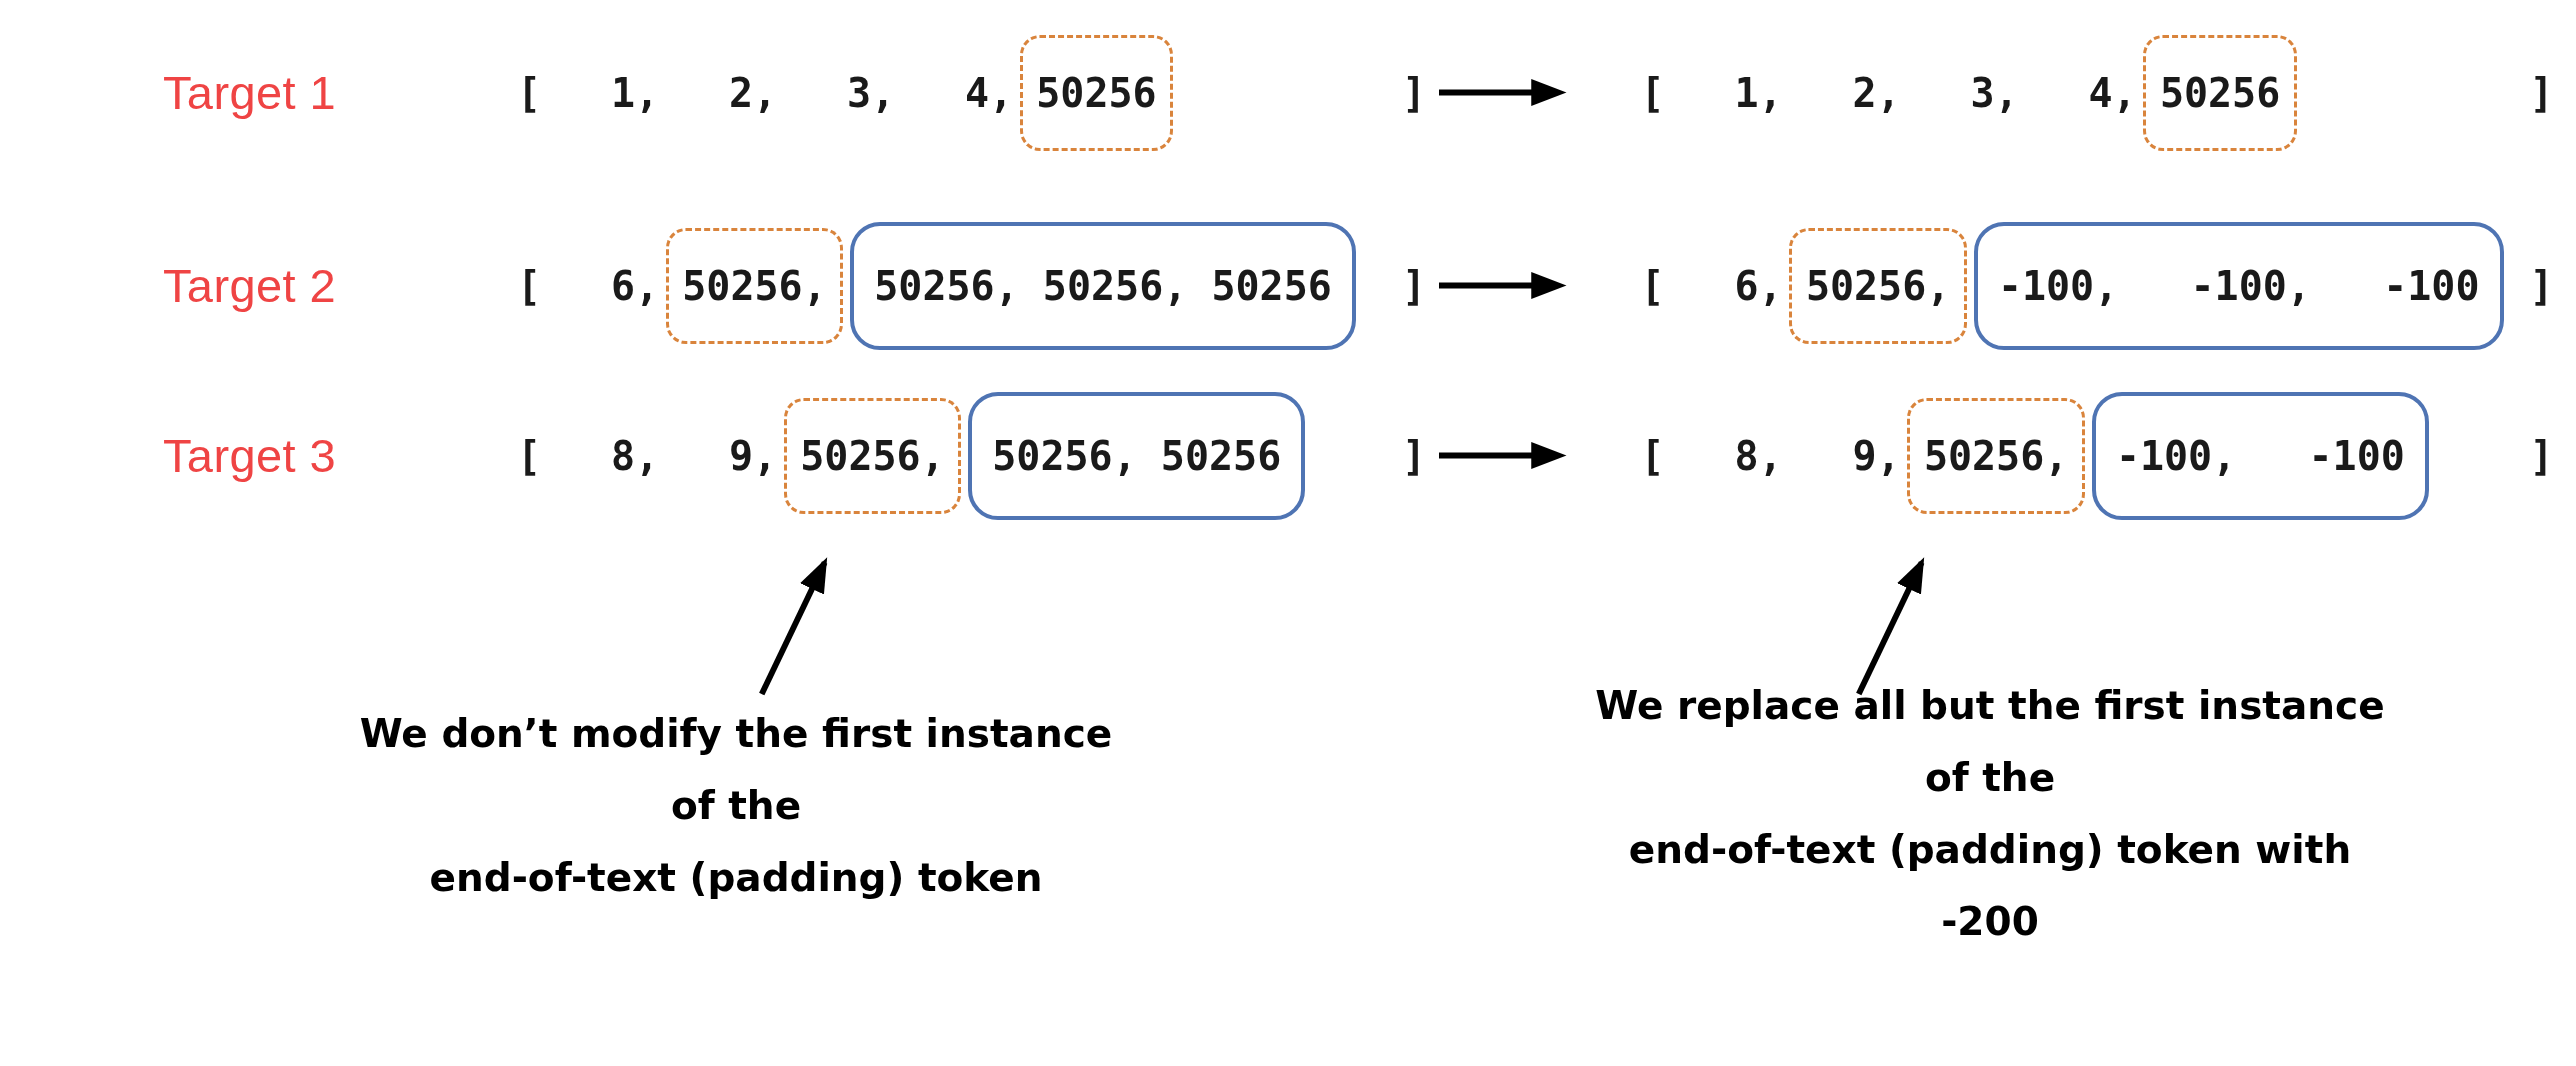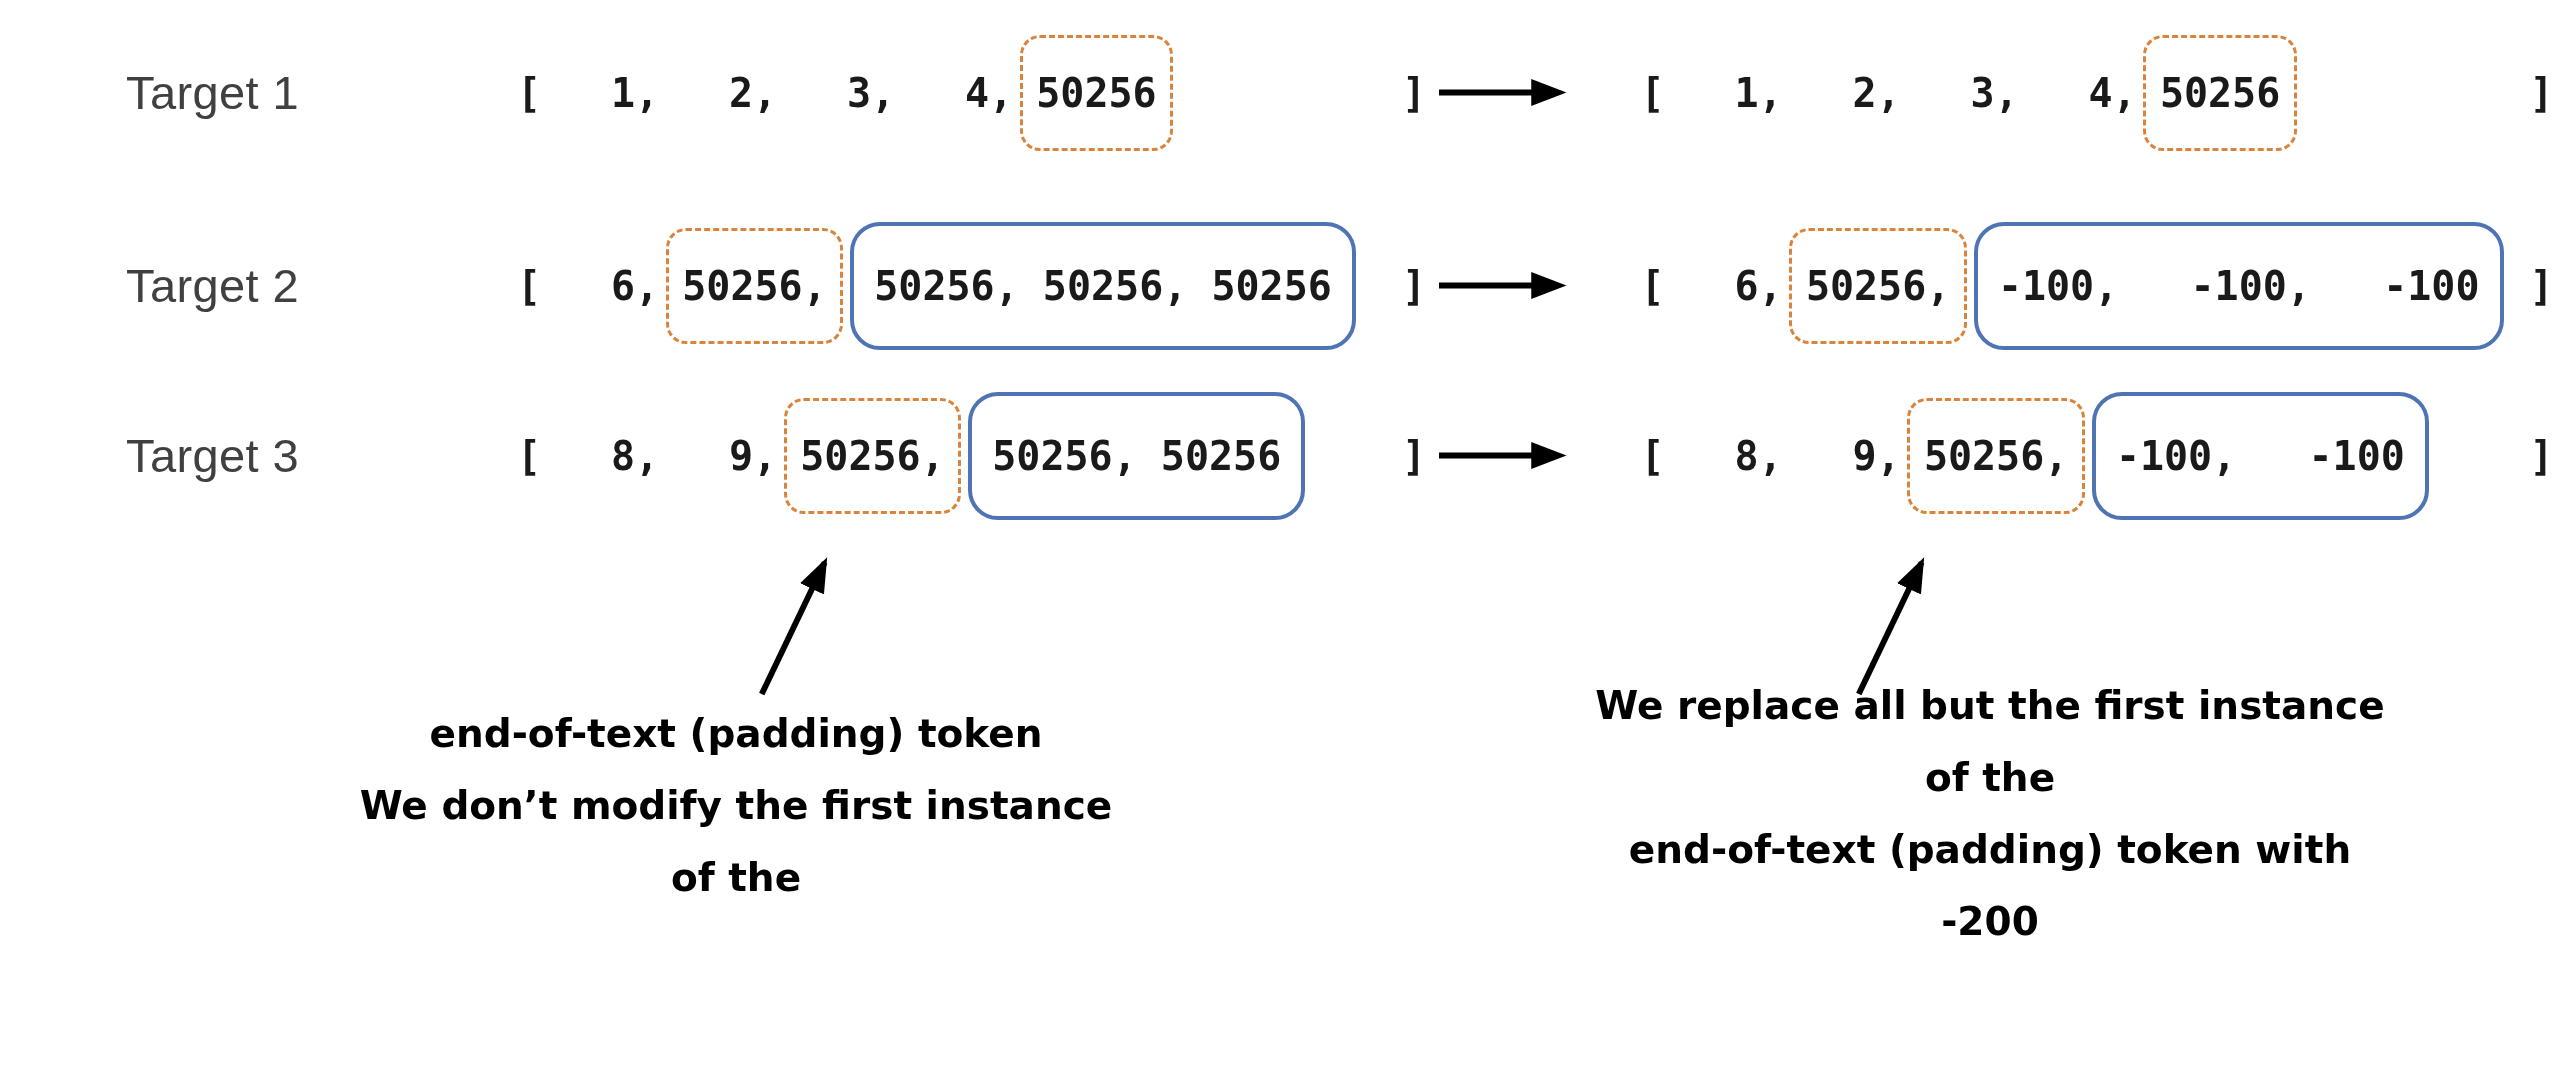--- a/index.html
+++ b/index.html
@@ -10,21 +10,21 @@
     --dashed:#d9843c; --blue:#4f74b3; --caption:#1d1d7c;
   }
   .canvas { position:absolute; inset:0; }
 
   
   .row { position:absolute; left:126px; height:151px; display:flex; align-items:center; }
   .row1 { top:17px; }
   .row2 { top:210px; }
   .row3 { top:380px; }
 
-  .target-label { width:210px; font-size:47px; color:#404040; letter-spacing:0.4px; }
+  .target-label { width:210px; font-size:47px; color:#ef4444; letter-spacing:0.4px;text-align:right; }
 
   .seq {
     display:flex; align-items:center;
     font-family:"DejaVu Sans Mono", monospace; font-weight:bold;
     font-size:40px; color:#1a1a1a; white-space:pre;
   }
   .seq-left  { margin-left:181px; width:909px; }
   .seq-right { margin-left:72px;  width:913px; }
   .bracket { display:inline-block; }
   .bracket.close { margin-left:auto; }
@@ -167,22 +167,22 @@
   <svg class="ann-arrow right" width="109" height="160" viewBox="0 0 130 190">
     <defs>
       <marker id="ah-right" markerWidth="6" markerHeight="5" refX="5" refY="2.25" orient="auto" markerUnits="strokeWidth">
         <path d="M0,0 L6,2.25 L0,4.5 Z" fill="#000"></path>
       </marker>
     </defs>
     <line x1="20" y1="175" x2="95" y2="18" stroke="#000" stroke-width="7" marker-end="url(#ah-right)"></line>
   </svg>
 
   <div class="ann left">
+    <div>We don’t modify the first instance of the</div>
     <div>end-of-text (padding) token</div>
-    <div>We don’t modify the first instance of the</div>
   </div>
 
   <div class="ann right">
     <div>We replace all but the first instance of the</div>
     <div>end-of-text (padding) token with -200</div>
   </div>
 
 
 </div>
 

